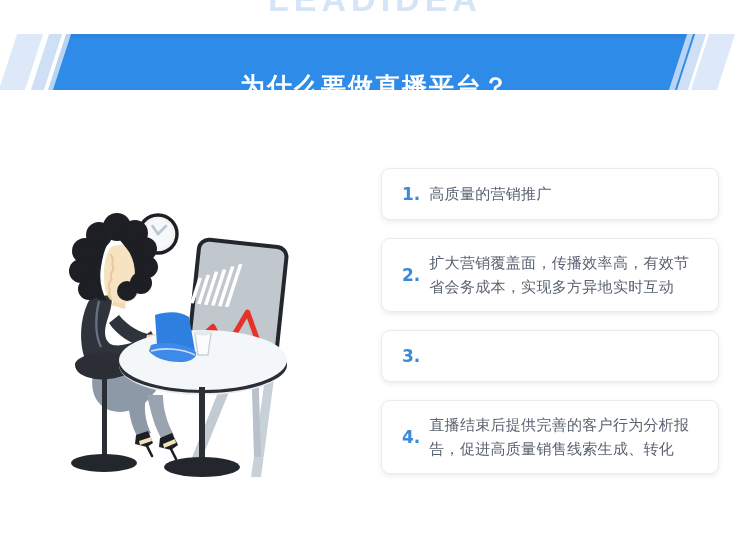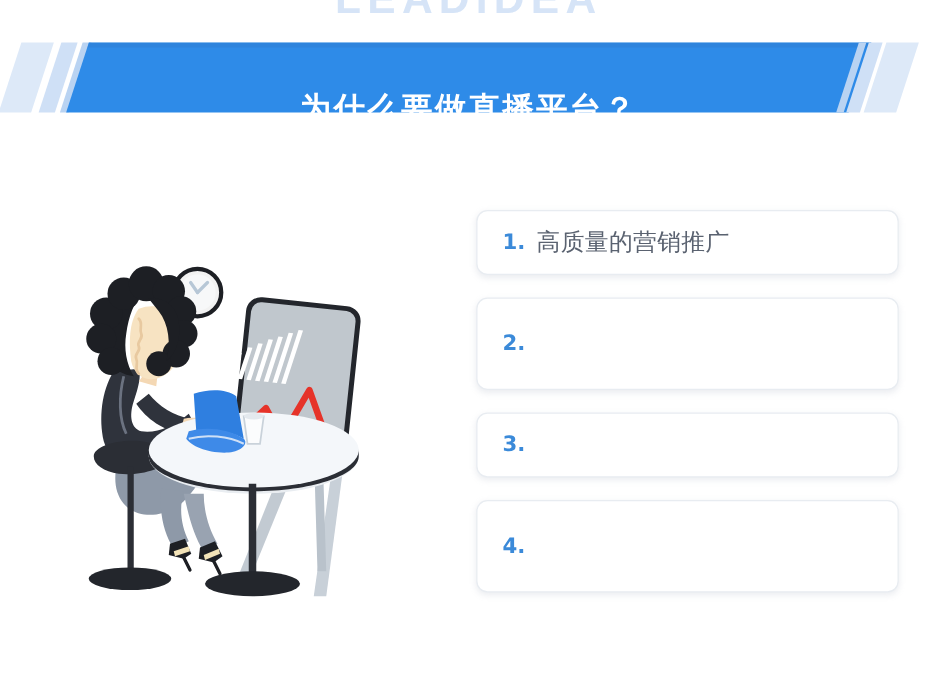--- a/index.html
+++ b/index.html
@@ -121,21 +121,21 @@
     font-weight: bold;
     font-size: 17px;
     font-family: "DejaVu Sans", "Liberation Sans", sans-serif;
     flex: 0 0 auto;
     margin-right: 9px;
     line-height: 1;
     padding-top: 1px;
   }
   .item-text {
     color: #5a6270;
-    font-size: 19px;
+    font-size: 15px;
     line-height: 24px;
     font-family: "DejaVu Sans", "Liberation Sans", sans-serif;
     letter-spacing: .3px;
   }
 
   
   .illustration {
     position: absolute;
     left: 55px;
     top: 195px;
@@ -285,25 +285,27 @@
 
   <div class="list">
 
     <div class="list-item short">
       <span class="item-num">1.</span>
       <span class="item-text">高质量的营销推广</span>
     </div>
 
     <div class="list-item tall">
       <span class="item-num">2.</span>
+      <span class="item-text">扩大营销覆盖面，传播效率高，有效节省会务成本，实现多方异地实时互动</span>
     </div>
 
     <div class="list-item short">
       <span class="item-num">3.</span>
     </div>
 
     <div class="list-item tall">
       <span class="item-num">4.</span>
+      <span class="item-text">直播结束后提供完善的客户行为分析报告，促进高质量销售线索生成、转化</span>
     </div>
 
   </div>
 
 </div>
 
 </body></html>

